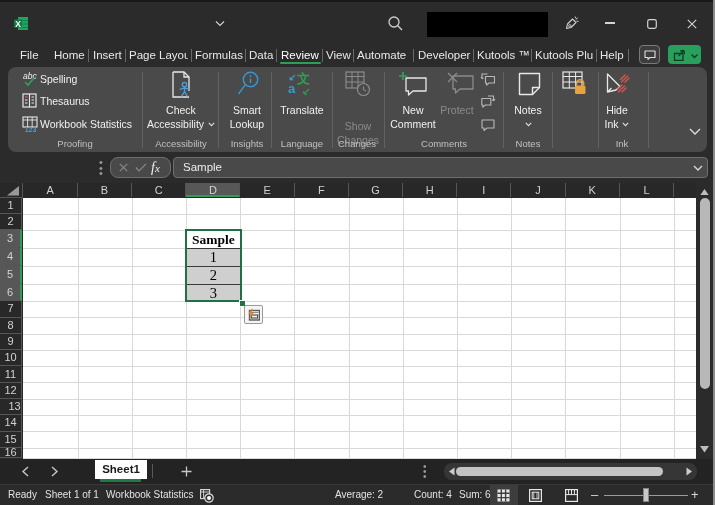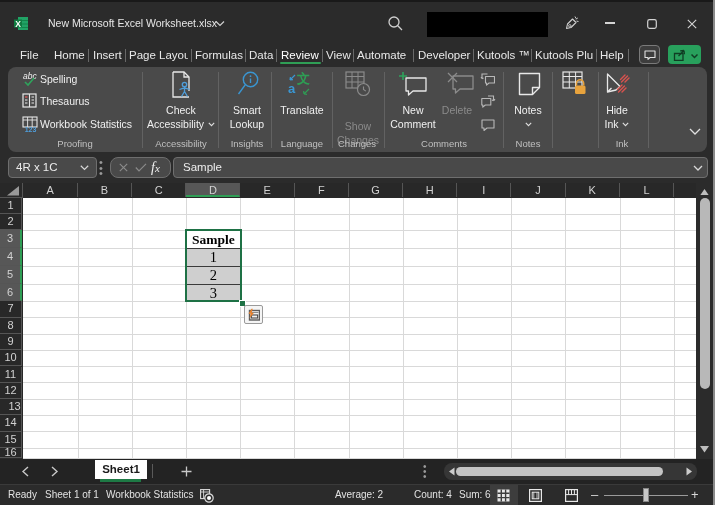--- a/index.html
+++ b/index.html
@@ -38,21 +38,20 @@
 <body>
 <div id="win">
 
   <div id="titlebar">
     <svg class="abs" style="left:14px;top:14px" width="15" height="15" viewBox="0 0 15 15">
       <path d="M4 1 h10 v13 h-10 v-3.5 h4 v-6 h-4 Z" fill="#21a366"></path>
       <path d="M8 4.5 h6 M8 8 h6 M8 11.5 h6" stroke="#0f7c44" stroke-width="0.8"></path>
       <rect x="0" y="3.5" width="8" height="8" fill="#107c41"></rect>
       <text x="4" y="11" font-size="8.5" font-weight="bold" fill="#ffffff" text-anchor="middle" font-family="Liberation Sans">X</text>
     </svg>
-    <div id="title">New Microsoft Excel Worksheet.xlsx</div>
     <svg class="abs" style="left:215px;top:18.5px" width="10" height="6" viewBox="0 0 10 6">
         <path d="M1 0.5 L5 4.5 L9 0.5" stroke="#d0d0d0" stroke-width="1.2" fill="none"></path>
       </svg>
     <svg class="abs" style="left:387px;top:13px" width="17" height="17" viewBox="0 0 17 17">
         <circle cx="7" cy="7" r="5" stroke="#cfcfcf" stroke-width="1.3" fill="none"></circle>
         <path d="M10.8 10.8 L15 15" stroke="#cfcfcf" stroke-width="1.3"></path>
       </svg>
     <div class="abs" style="left:427px;top:10px;width:121px;height:25px;background:#000"></div>
     <svg class="abs" style="left:563px;top:13px" width="17" height="16" viewBox="0 0 17 16">
       <path d="M4.5 9 L9.5 4 L13 7.5 L8 12.5 L3.5 13.5 Z" stroke="#cfcfcf" stroke-width="1.1" fill="none" stroke-linejoin="round"></path>
@@ -177,21 +176,21 @@
 
     <svg class="abs" style="left:390px;top:4px" width="30" height="26" viewBox="0 0 30 26">
       <path d="M8 7 h20 v13 h-13 l-4.5 4 v-4 h-2.5 Z" stroke="#e8e8e8" stroke-width="1.3" fill="none" stroke-linejoin="round"></path>
       <path d="M5 1 v8 M1 5 h8" stroke="#2fa35c" stroke-width="1.6"></path>
     </svg>
     <div class="rtext" style="left:375px;top:37px;width:60px;">New<br>Comment</div>
     <svg class="abs" style="left:437px;top:4px" width="30" height="26" viewBox="0 0 30 26">
       <path d="M8 5 h20 v13 h-13 l-4.5 4 v-4 h-2.5 Z" stroke="#8b8b8b" stroke-width="1.3" fill="none" stroke-linejoin="round"></path>
       <path d="M3 2 L12 11 M12 2 L3 11" stroke="#8b8b8b" stroke-width="1.3"></path>
     </svg>
-    <div class="rtextd" style="left:419px;top:37px;width:60px;">Delete</div>
+    <div class="rtextd" style="left:419px;top:37px;width:60px;">Protect</div>
     <svg class="abs" style="left:472px;top:6px" width="15" height="13" viewBox="0 0 15 13">
       <path d="M5.5 3.5 h9 v6.5 h-5.5 l-2.5 2.2 v-2.2 h-1 Z" stroke="#b8b8b8" stroke-width="1.1" fill="none" stroke-linejoin="round"></path>
       <path d="M7.5 1 h-5.5 v4.5 M1 4 l1.2 1.8 M3.5 5 l-1.5 0.8" stroke="#b8b8b8" stroke-width="1.1" fill="none"></path>
     </svg>
     <svg class="abs" style="left:473px;top:28px" width="15" height="13" viewBox="0 0 15 13">
       <path d="M0.8 3.5 h9 v6.5 h-5.5 l-2.5 2.2 v-2.2 h-1 Z" stroke="#b8b8b8" stroke-width="1.1" fill="none" stroke-linejoin="round"></path>
       <path d="M7 1 h5.5 v4.5 M14 4 l-1.2 1.8 M11 5 l1.5 0.8" stroke="#b8b8b8" stroke-width="1.1" fill="none"></path>
     </svg>
     <svg class="abs" style="left:473px;top:52px" width="14" height="12" viewBox="0 0 14 12">
       <path d="M1 1 h12 v8 h-7 l-3 2.5 v-2.5 h-2 Z" stroke="#b8b8b8" stroke-width="1.1" fill="none" stroke-linejoin="round"></path>
@@ -226,25 +225,20 @@
           <path d="M0.8 0.8 L3.5 3.6 L6.2 0.8" stroke="#e0e0e0" stroke-width="1.1" fill="none"></path>
         </svg></div>
     <div class="glabel" style="left:588px;width:52px;">Ink</div>
     <div class="gsep" style="left:640px;"></div>
     <svg class="abs" style="left:681px;top:61px" width="12" height="8" viewBox="0 0 12 8">
         <path d="M1 1 L6 6 L11 1" stroke="#e0e0e0" stroke-width="1.3" fill="none"></path>
       </svg>
   </div>
 
   <div id="frow">
-    <div id="namebox"><span style="margin-left:7px;">4R x 1C</span>
-      <svg class="abs" style="left:71px;top:7px" width="9" height="6" viewBox="0 0 9 6">
-          <path d="M0.8 0.8 L4.5 4.4 L8.2 0.8" stroke="#d8d8d8" stroke-width="1.2" fill="none"></path>
-        </svg>
-    </div>
     <div class="abs" style="left:99px;top:5px;color:#9a9a9a;font-size:11px;line-height:5.5px;letter-spacing:0;">•<br>•<br>•</div>
     <div id="fxbox">
       <svg class="abs" style="left:8px;top:5px" width="9" height="9" viewBox="0 0 9 9">
           <path d="M0.8 0.8 L8.2 8.2 M8.2 0.8 L0.8 8.2" stroke="#8a8a8a" stroke-width="1.2"></path>
         </svg>
       <svg class="abs" style="left:24px;top:5px" width="12" height="9" viewBox="0 0 12 9">
           <path d="M0.8 4.5 L4 8 L11 0.8" stroke="#8a8a8a" stroke-width="1.2" fill="none"></path>
         </svg>
       <div class="abs" style="left:40px;top:0px;color:#f0f0f0;font-size:14px;font-style:italic;font-family:'Liberation Serif',serif;line-height:19px;">f<span style="font-size:11px">x</span></div>
     </div>

